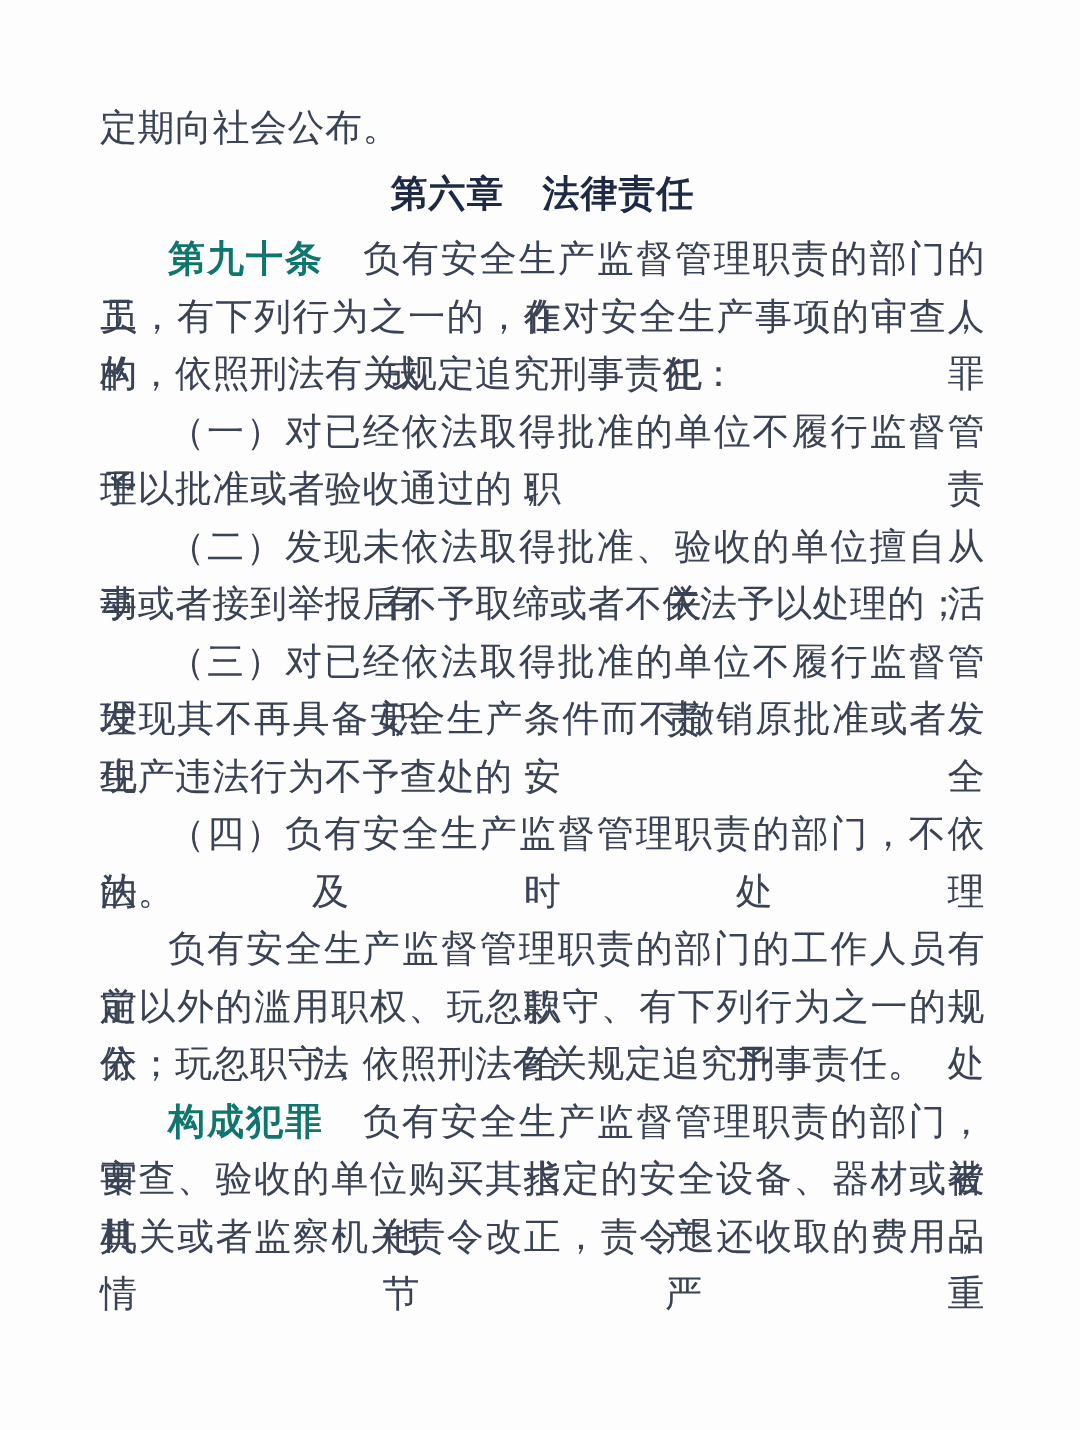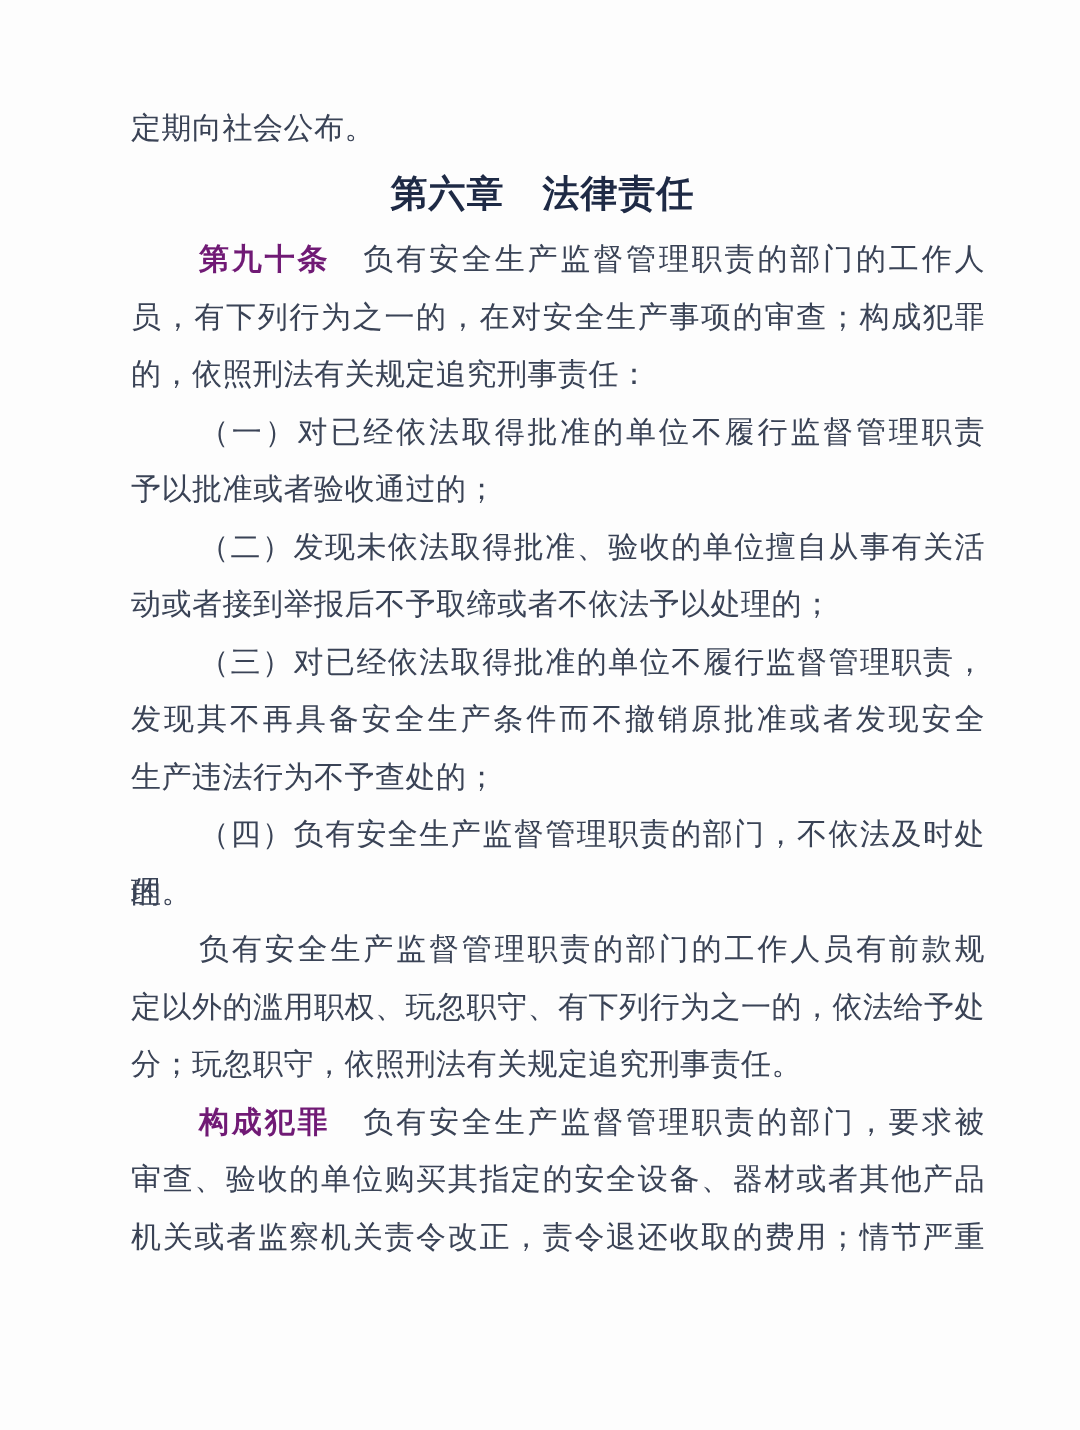--- a/index.html
+++ b/index.html
@@ -19,25 +19,24 @@
     height: 1430px;
     padding: 99px 95px 0 100px;
   }
   .doc-body {
     width: 885px;
   }
   .line {
     display: block;
     height: 57.5px;
     line-height: 57.5px;
-    font-size: 30px;
+    font-size: 37px;
     color: #3a4356;
     white-space: nowrap;
     letter-spacing: 0.5px;
-    margin-left: 31px;
   }
   .justify {
     white-space: normal;
     text-align: justify;
     text-align-last: justify;
     text-justify: inter-character;
   }
   .indent {
     text-indent: 68px;
   }
@@ -47,21 +46,21 @@
     font-family: "Liberation Sans", "DejaVu Sans", sans-serif;
     font-weight: 700;
     font-size: 37px;
     color: #1e2a45;
     margin: 8px 0;
     letter-spacing: 1px;
   }
   .art {
     font-family: "Liberation Sans", "DejaVu Sans", sans-serif;
     font-weight: 700;
-    color: #701a75;
+    color: #0f766e;
   }
 </style>
 </head>
 <body>
 
 <div class="page">
   <div class="doc-body" id="doc-body">
       <div class="line">定期向社会公布。</div>
       <div class="line chapter">第六章　法律责任</div>
       <div class="line justify indent"><span class="art">第九十条</span><span>　负有安全生产监督管理职责的部门的工作人</span></div>

